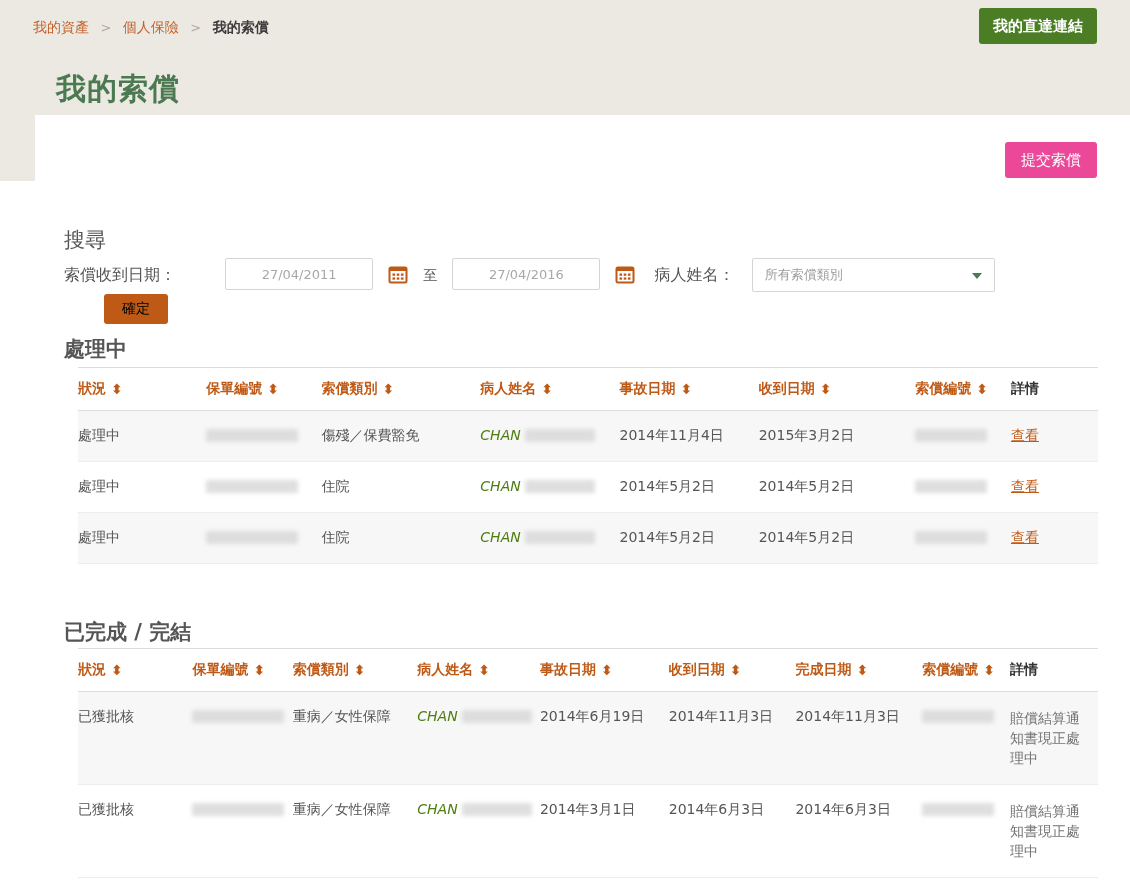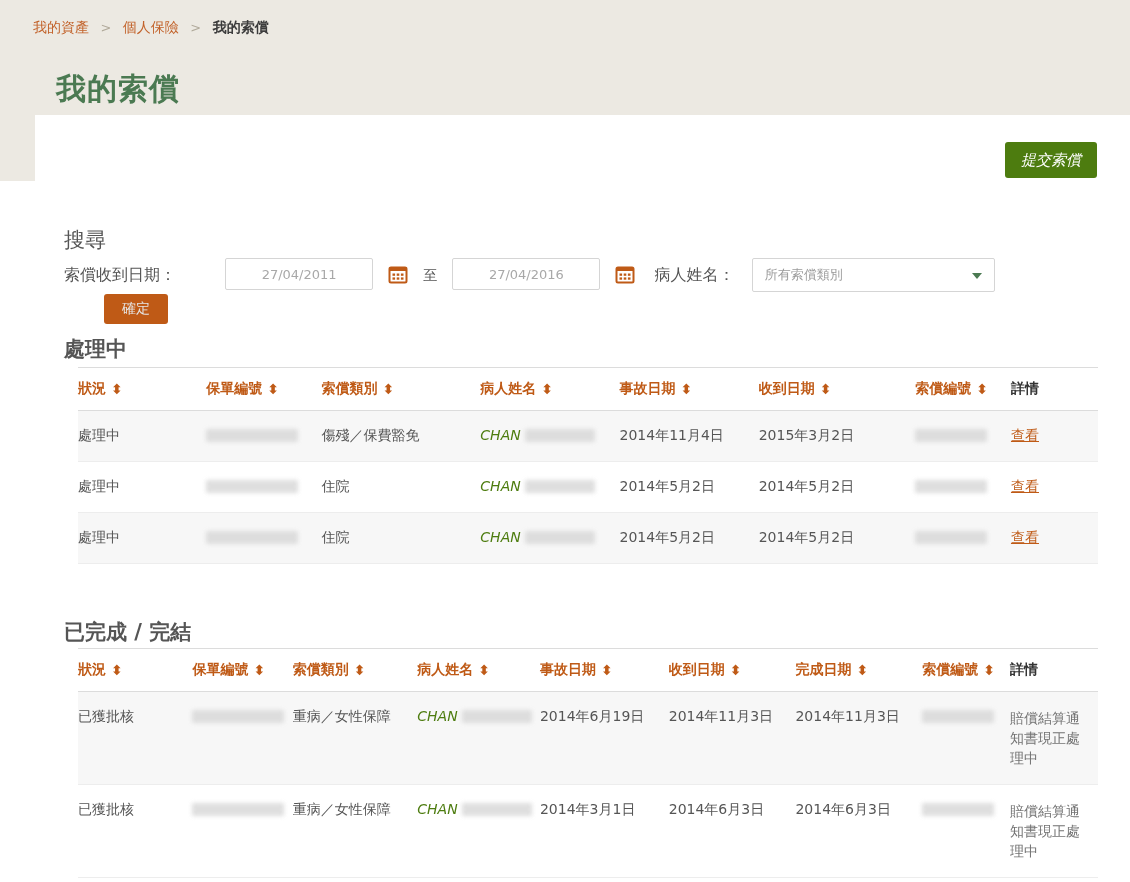--- a/index.html
+++ b/index.html
@@ -27,22 +27,22 @@
 
   
   .left-rail{position:absolute;left:0;top:115px;width:35px;height:66px;background:#ece9e2;}
 
   
   .card{position:absolute;left:35px;top:115px;width:1095px;height:767px;background:#ffffff;}
   .card-lower{position:absolute;left:0;top:181px;width:1130px;height:701px;background:#ffffff;}
 
   .submit-btn{
     position:absolute;right:33px;top:142px;
-    background:#4d7c0f;color:#ffffff;font-size:15px;
-    padding:9px 16px;border:0;border-radius:3px;cursor:pointer;line-height:18px;font-style:italic;
+    background:#ec4899;color:#ffffff;font-size:15px;
+    padding:9px 16px;border:0;border-radius:3px;cursor:pointer;line-height:18px;
   }
 
   
   .search-head{position:absolute;left:64px;top:209px;font-size:21px;color:#555;font-weight:normal;line-height:28px;}
   .search-row{position:absolute;left:64px;top:258px;width:1030px;height:34px;}
   .field-label{display:inline-block;font-size:16px;color:#555;line-height:34px;vertical-align:top;}
   .date-input{
     width:148px;height:32px;border:1px solid #d5d5d5;background:#fff;border-radius:2px;
     font-size:13px;color:#555;padding:0 10px;box-sizing:border-box;text-align:center;
     font-family:"DejaVu Sans","Liberation Sans",sans-serif;vertical-align:top;
@@ -50,21 +50,21 @@
   .date-input::placeholder{color:#a8a8a8;}
   .cal-icon{display:inline-block;vertical-align:top;margin-top:6px;}
   .to-label{display:inline-block;font-size:14px;color:#555;line-height:34px;vertical-align:top;}
   .select-wrap{
     display:inline-block;position:relative;width:243px;height:34px;
     border:1px solid #d5d5d5;border-radius:2px;background:#fff;vertical-align:top;box-sizing:border-box;
   }
   .select-wrap .sel-text{position:absolute;left:12px;top:0;line-height:32px;font-size:13px;color:#9b9b9b;}
   .caret{position:absolute;right:12px;top:14px;width:0;height:0;border-left:5px solid transparent;border-right:5px solid transparent;border-top:6px solid #4b7a52;}
   .confirm-btn{
-    background:#bf5a16;color:#e5e5e5;font-size:14px;border:0;border-radius:3px;
+    background:#bf5a16;color:#000000;font-size:14px;border:0;border-radius:3px;
     padding:0 18px;height:30px;line-height:30px;cursor:pointer;vertical-align:top;margin-top:2px;
     font-family:Liberation Serif, serif;
   }
 
   
   .section-title{position:absolute;font-size:21px;color:#555;line-height:28px;}
   .tbl{position:absolute;border-collapse:collapse;font-size:14px;}
   .tbl th{
     color:#bf5a16;font-size:14px;font-weight:bold;text-align:left;
     padding:12px 0 12px 0;border-top:1px solid #dcdcdc;border-bottom:1px solid #dcdcdc;
@@ -92,20 +92,21 @@
 
   <div class="topbar">
     <div class="breadcrumb">
       <a class="crumb-link" href="#">我的資產</a>
       <span class="crumb-sep">&gt;</span>
       <a class="crumb-link" href="#">個人保險</a>
       <span class="crumb-sep">&gt;</span>
       <span class="crumb-current">我的索償</span>
     </div>
     <h1 class="page-title">我的索償</h1>
+    <button class="mylinks-btn">我的直達連結</button>
   </div>
 
   <div class="left-rail"></div>
   <div class="card"></div>
   <div class="card-lower"></div>
 
   <button class="submit-btn">提交索償</button>
 
   <h2 class="search-head">搜尋</h2>
 

